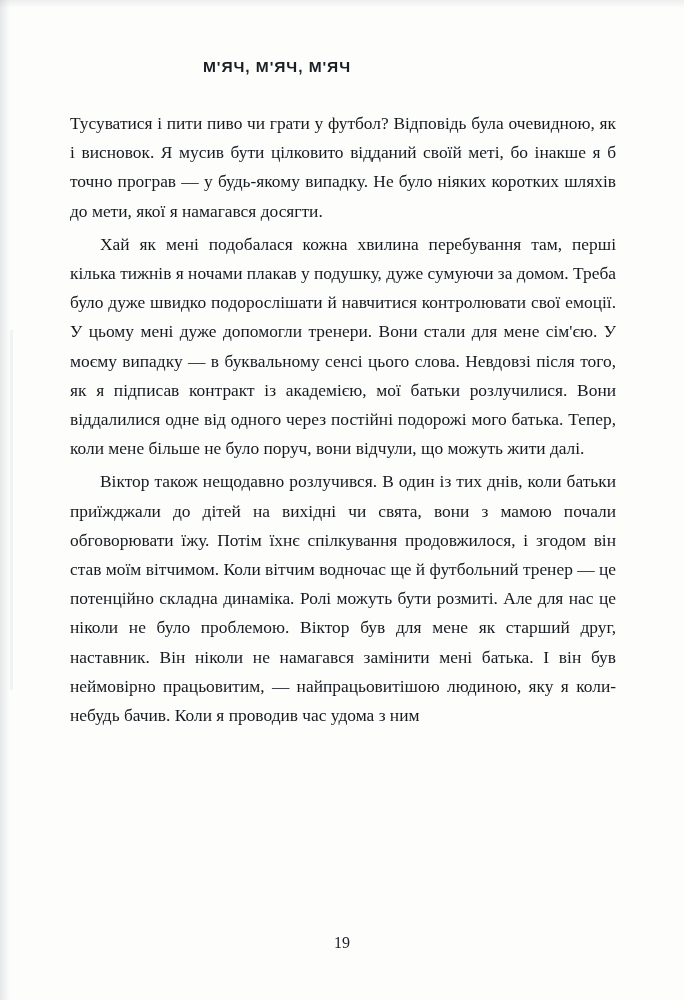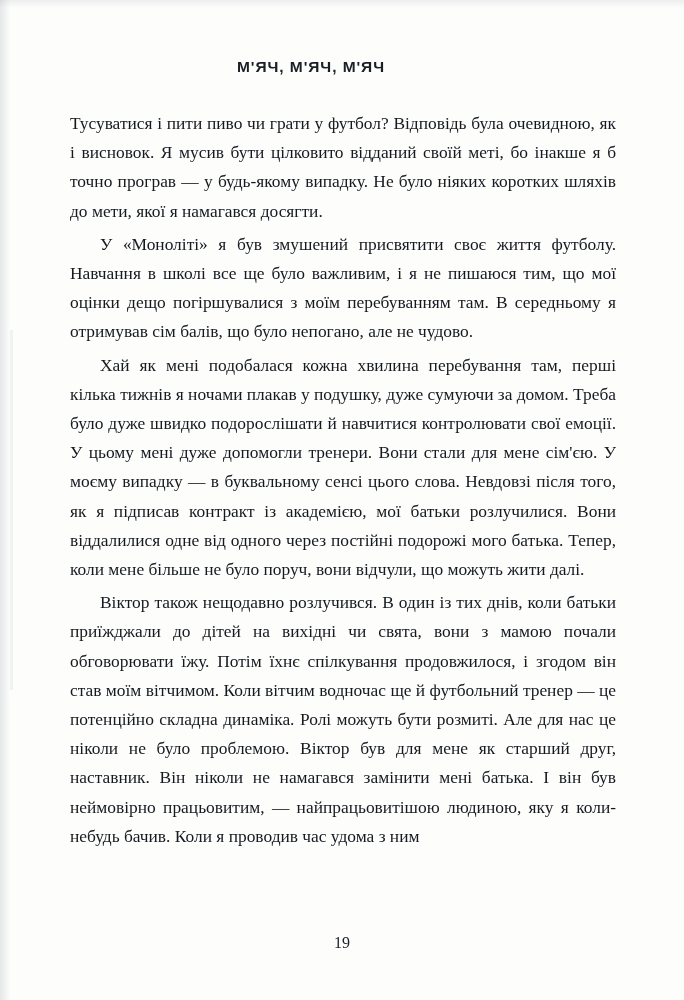--- a/index.html
+++ b/index.html
@@ -26,21 +26,20 @@
     position: absolute;
     top: 58px;
     left: 0;
     width: 554px;
     text-align: center;
     font-size: 15.5px;
     letter-spacing: 0.06em;
     color: #1a1f26;
     font-family: "Liberation Sans", sans-serif;
     font-weight: 700;
-    margin-left: 34px;
   }
   .content {
     position: absolute;
     top: 105px;
     left: 66px;
     width: 554px;
   }
   p.para {
     margin: 4px;
     font-size: 17.4px;
@@ -97,19 +96,18 @@
 
 <div class="page">
   <div class="edge-left"></div>
   <div class="edge-top"></div>
   <div class="bleed"></div>
 
   <div class="page-header">М'ЯЧ, М'ЯЧ, М'ЯЧ</div>
 
   <div class="content">
     <p class="para">Тусуватися і пити пиво чи грати у футбол? Відповідь була очевидною, як і висновок. Я мусив бути цілковито відданий своїй меті, бо інакше я б точно програв — у будь-якому випадку. Не було ніяких коротких шляхів до мети, якої я намагався досягти.</p>
-    <p class="para indent">У «Моноліті» я був змушений присвятити своє життя футболу. Навчання в школі все ще було важливим, і я не пишаюся тим, що мої оцінки дещо погіршувалися з моїм перебуванням там. В середньому я отримував сім балів, що було непогано, але не чудово.</p>
     <p class="para indent">Хай як мені подобалася кожна хвилина перебування там, перші кілька тижнів я ночами плакав у подушку, дуже сумуючи за домом. Треба було дуже швидко подорослішати й навчитися контролювати свої емоції. У цьому мені дуже допомогли тренери. Вони стали для мене сім'єю. У моєму випадку — в буквальному сенсі цього слова. Невдовзі після того, як я підписав контракт із академією, мої батьки розлучилися. Вони віддалилися одне від одного через постійні подорожі мого батька. Тепер, коли мене більше не було поруч, вони відчули, що можуть жити далі.</p>
     <p class="para indent">Віктор також нещодавно розлучився. В один із тих днів, коли батьки приїжджали до дітей на вихідні чи свята, вони з мамою почали обговорювати їжу. Потім їхнє спілкування продовжилося, і згодом він став моїм вітчимом. Коли вітчим водночас ще й футбольний тренер — це потенційно складна динаміка. Ролі можуть бути розмиті. Але для нас це ніколи не було проблемою. Віктор був для мене як старший друг, наставник. Він ніколи не намагався замінити мені батька. І він був неймовірно працьовитим, — найпрацьовитішою людиною, яку я коли-небудь бачив. Коли я проводив час удома з ним</p>
   </div>
 
   <div class="page-number">19</div>
 </div>
 
 </body></html>

